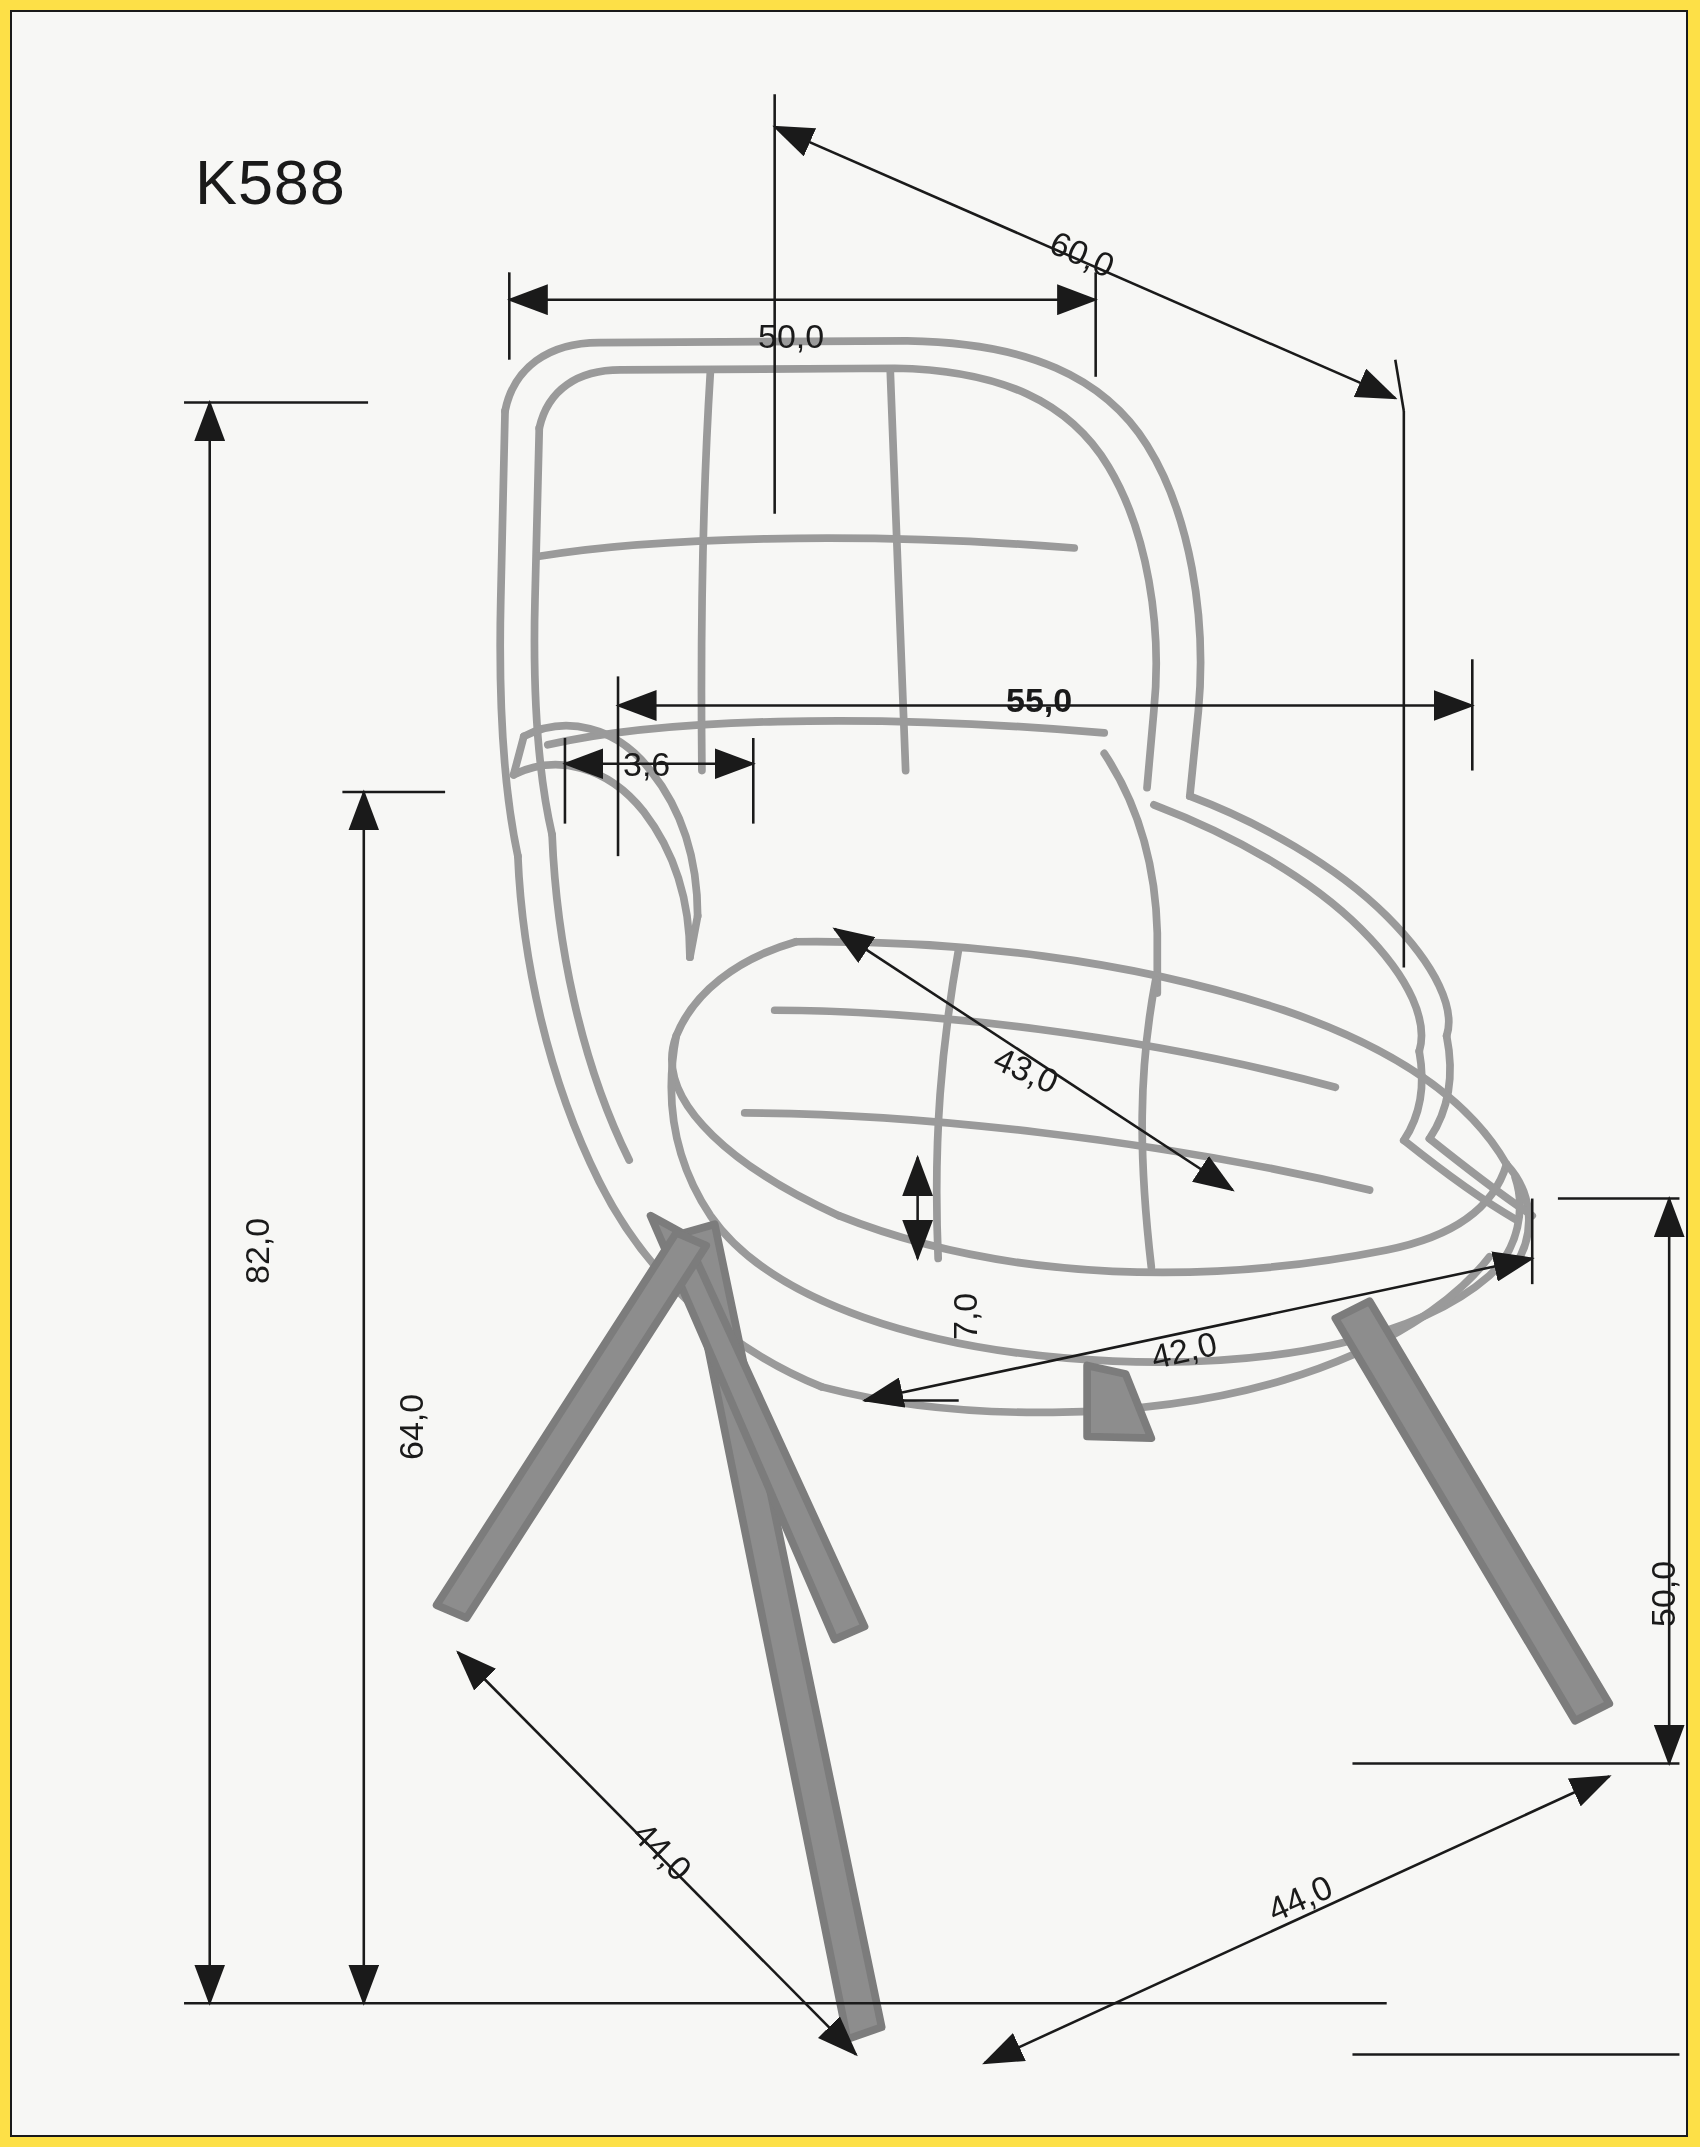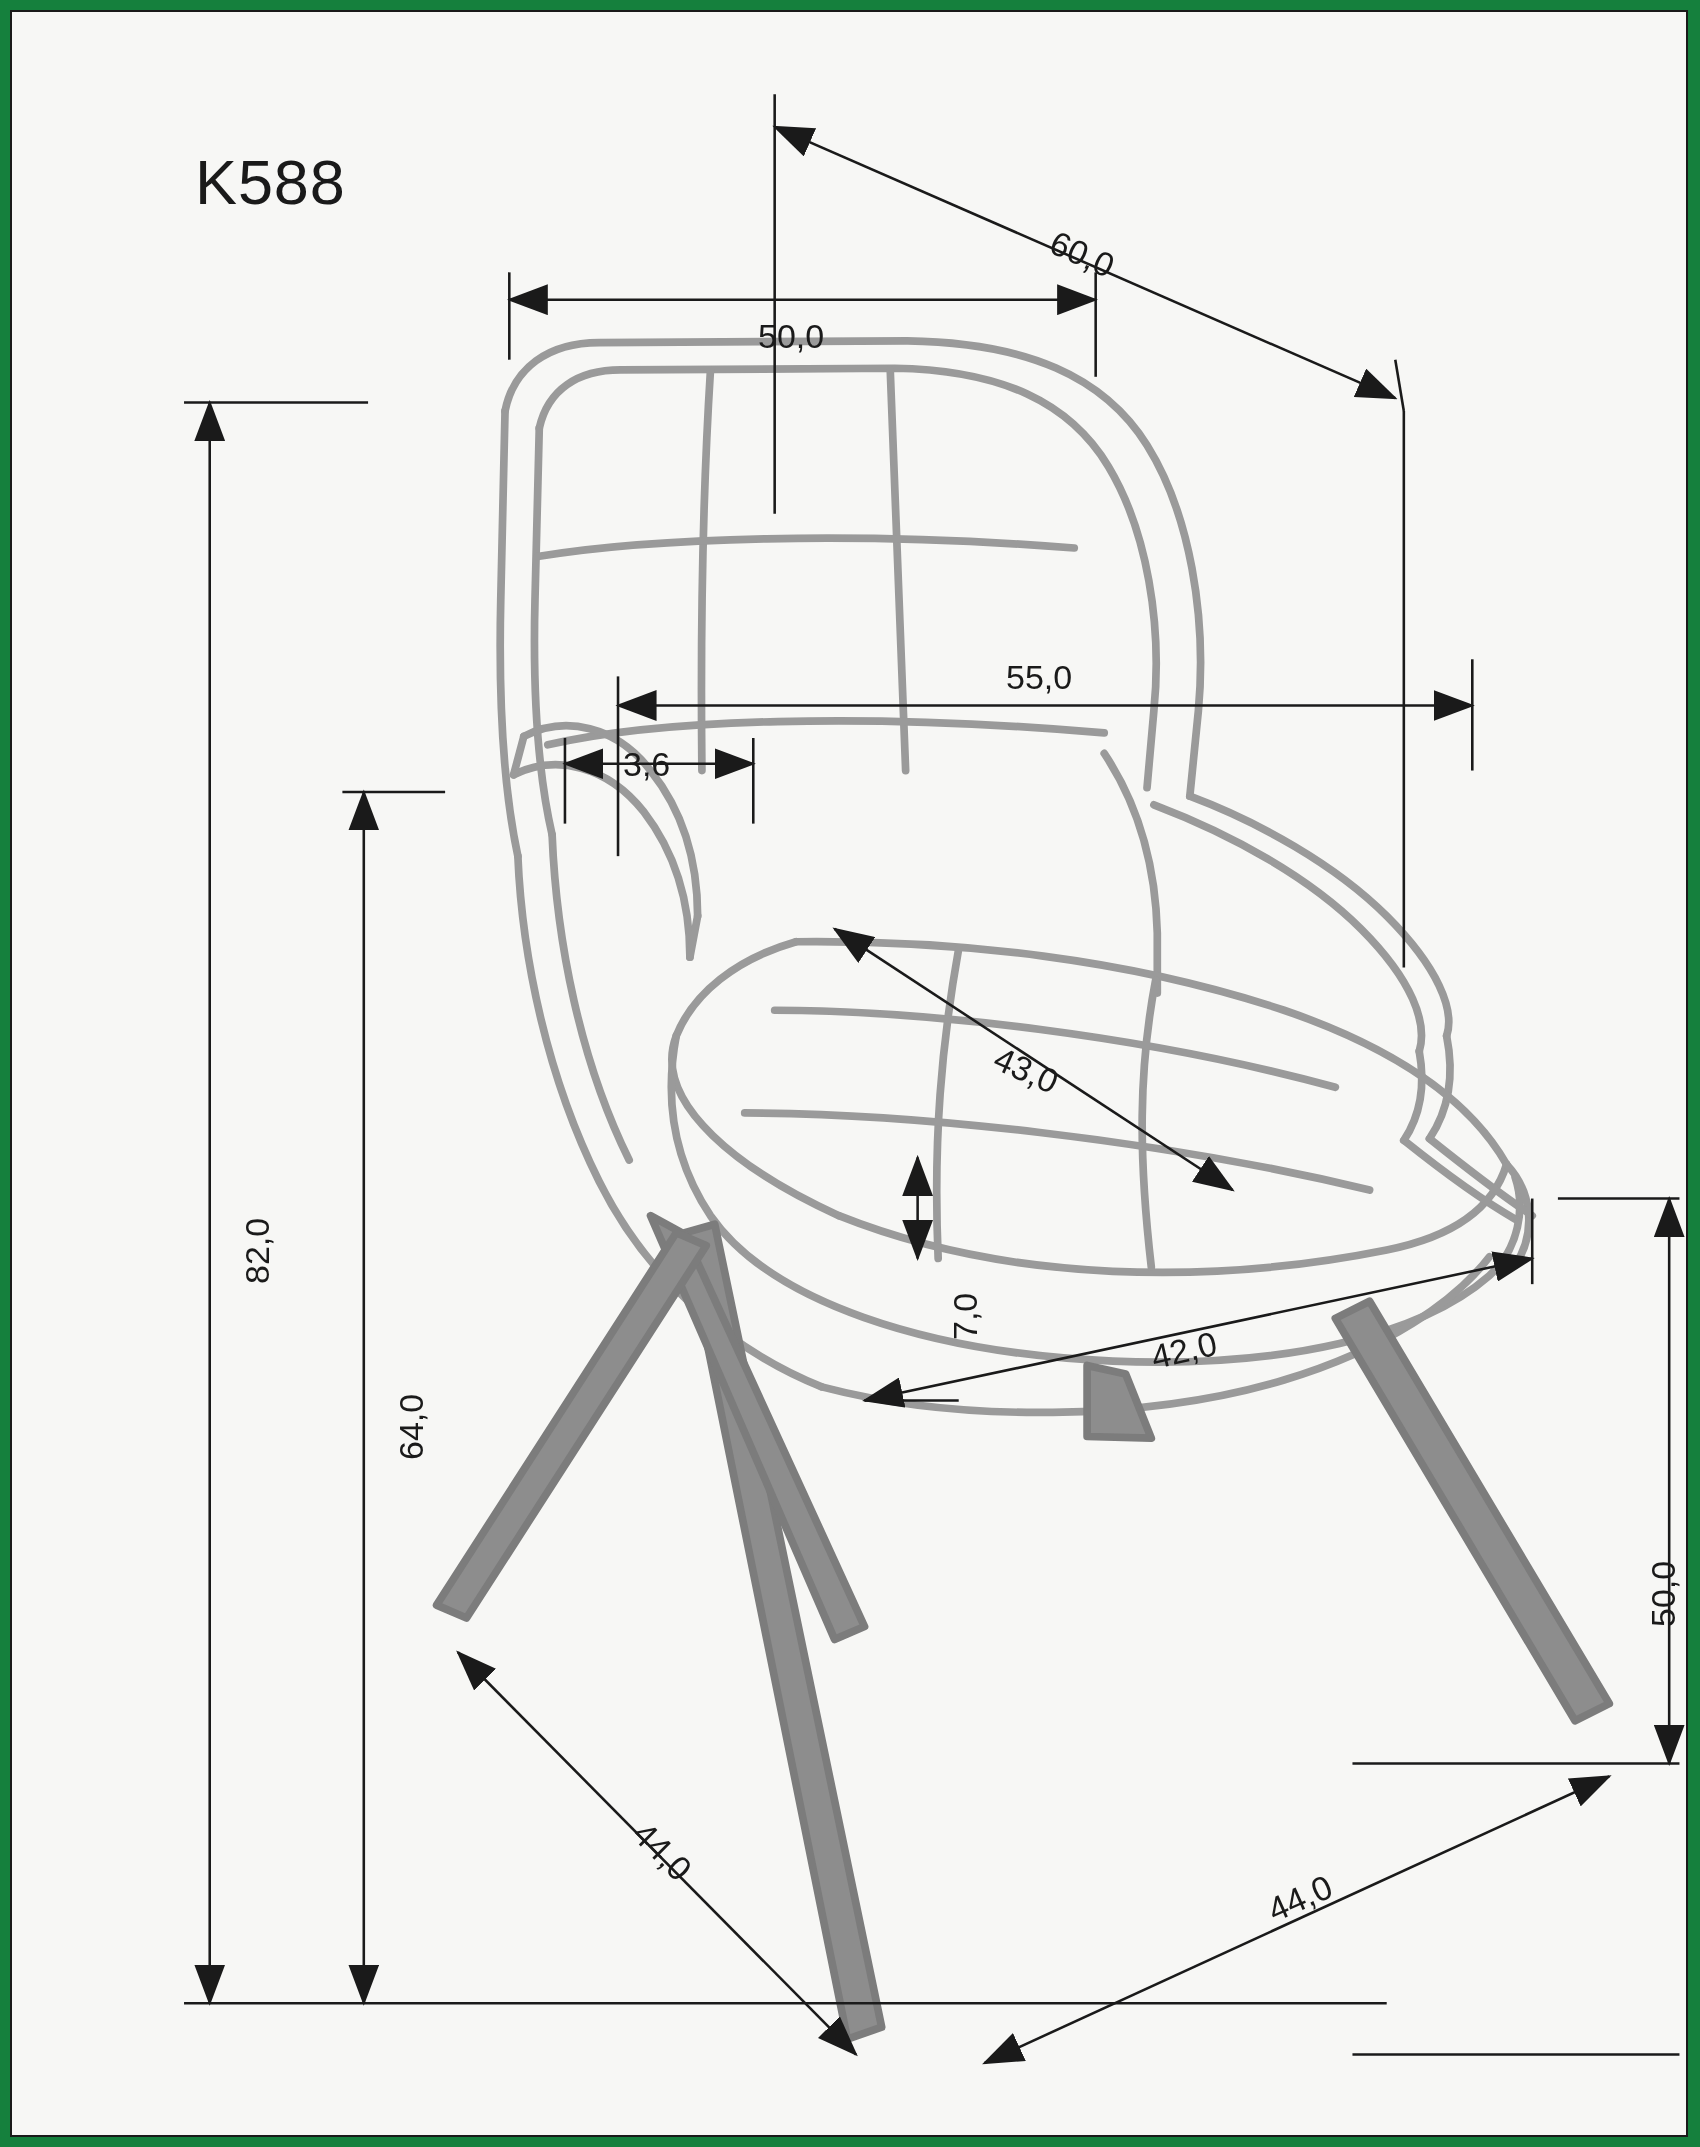--- a/index.html
+++ b/index.html
@@ -7,21 +7,21 @@
     padding: 0;
     background: #ffffff;
   }
   body {
     font-family: "Liberation Sans", sans-serif;
   }
   #sheet {
     position: relative;
     width: 1700px;
     height: 2148px;
-    background: #15803d;
+    background: #fde047;
     overflow: hidden;
   }
   #frame {
     position: absolute;
     left: 10.3px;
     top: 10.3px;
     width: 1678px;
     height: 2127px;
     border: 2.6px solid #1a1a1a;
     box-sizing: border-box;
@@ -175,21 +175,21 @@
 
       <line x1="1150" y1="2410" x2="1880" y2="2075" marker-start="url(#arS)" marker-end="url(#ar)"></line>
       <line x1="1580" y1="2400" x2="1962" y2="2400"></line>
     </g>
   </svg>
 
   <div class="dimtext" style="left:1049px; top:235px; transform: rotate(24deg);">60,0</div>
 
   <div class="dimtext" style="left:758px; top:317px;">50,0</div>
 
-  <div class="dimtext" style="left:1006px; top:658px;">55,0</div>
+  <div class="dimtext" style="left:1006px; top:681px;font-weight:bold;">55,0</div>
 
   <div class="dimtext" style="left:623px; top:745px;">3,6</div>
 
   <div class="dimtext" style="left:993px; top:1051px; transform: rotate(24deg);">43,0</div>
 
   <div class="dimtext rot90" style="left:946px; top:1340px;">7,0</div>
 
   <div class="dimtext" style="left:1151px; top:1331px; transform: rotate(-13deg);">42,0</div>
 
   <div class="dimtext rot90" style="left:238px; top:1284px;">82,0</div>

